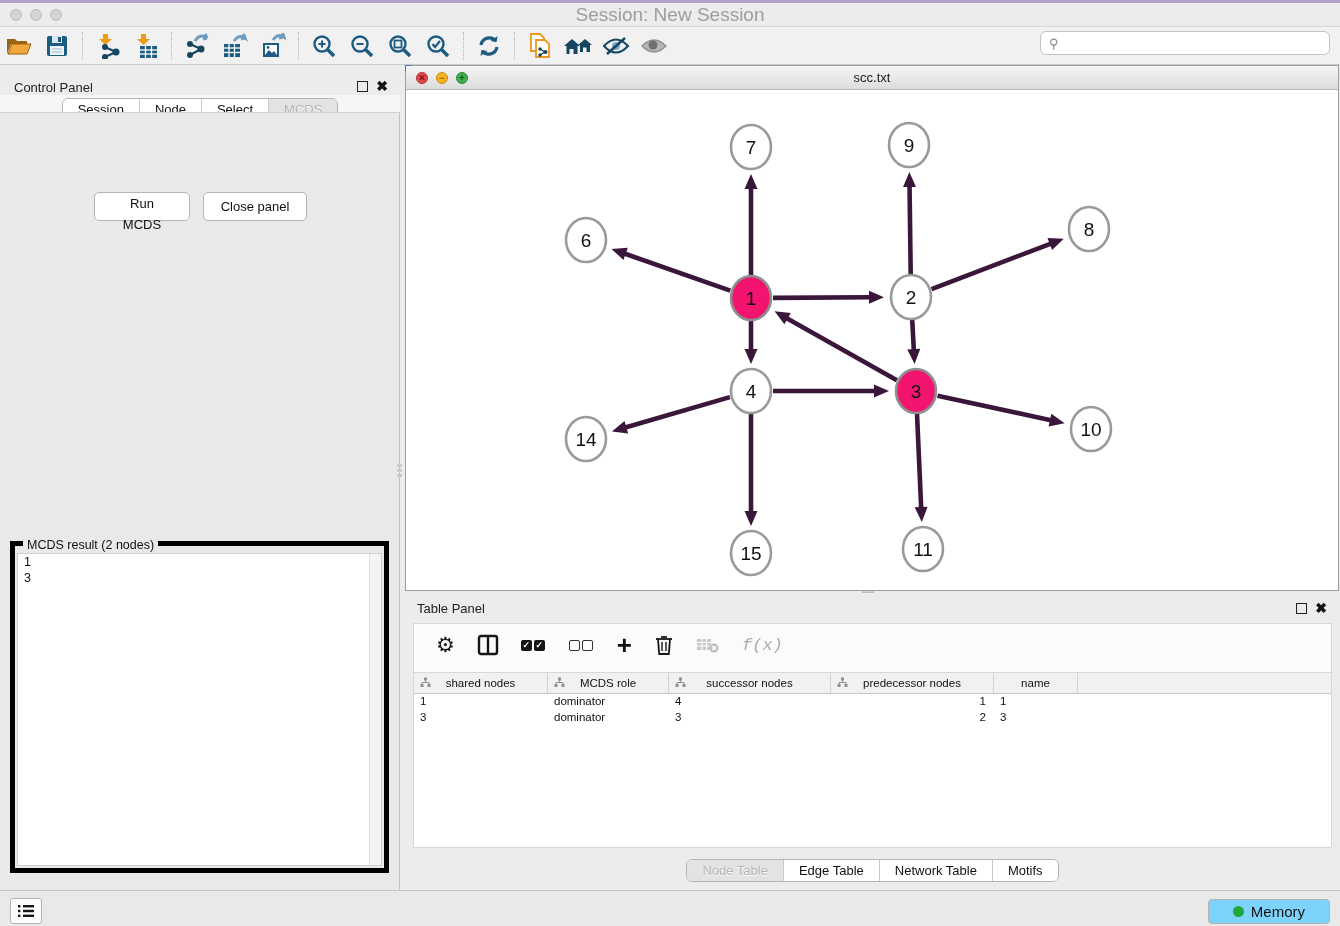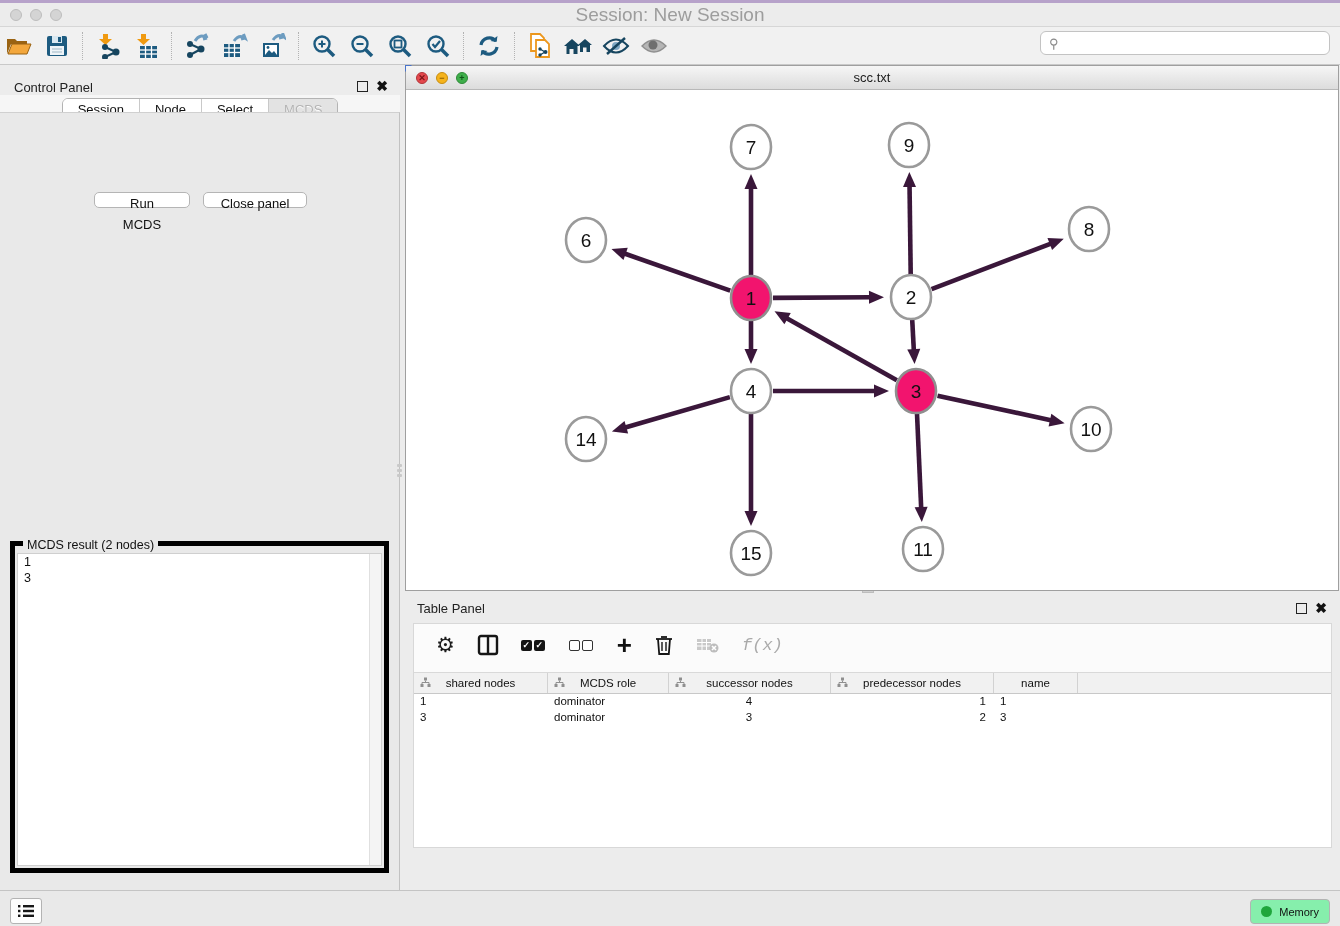--- a/index.html
+++ b/index.html
@@ -36,21 +36,21 @@
   .seg .tab:first-child{border-left:none;}
   .seg .tab.sel{background:#e3e3e3;color:#b4b4b4;text-shadow:0 1px 0 #fff;}
   .cp-body{position:absolute;left:0;top:47px;width:399px;height:778px;background:#e9e9e9;border-top:1px solid #d0d0d0;border-right:1px solid #c2c2c2;}
   .opt-label{position:absolute;left:0;top:27px;width:100%;text-align:center;font-size:14px;color:#111;}
   .dropdown{position:absolute;left:45px;top:46px;width:310px;height:24px;background:#fff;border:1px solid #b5b5b5;border-radius:5px;box-sizing:border-box;display:flex;align-items:center;}
   .dropdown .val{font-size:13px;color:#111;margin-left:10px;flex:1;}
   .stepper{width:16px;height:18px;margin-right:4px;display:flex;flex-direction:column;align-items:center;justify-content:center;}
   .stepper i{display:block;width:0;height:0;border-left:4px solid transparent;border-right:4px solid transparent;}
   .stepper .up{border-bottom:5px solid #444;margin-bottom:2px;}
   .stepper .dn{border-top:5px solid #444;}
-  .mac-btn{position:absolute;top:79px;height:16px;background:#fff;border:1px solid #b5b5b5;border-radius:5px;font-size:13px;color:#111;padding:0 16px;line-height:21px;box-sizing:border-box;text-align:center;}
+  .mac-btn{position:absolute;top:79px;height:29px;background:#fff;border:1px solid #b5b5b5;border-radius:5px;font-size:13px;color:#111;padding:0 16px;line-height:21px;box-sizing:border-box;text-align:center;}
   .groupbox{position:absolute;left:10px;top:428px;right:10px;bottom:18px;border:5px solid #000000;}
   .groupbox .legend{position:absolute;left:8px;top:-8px;background:#e9e9e9;padding:0 4px;font-size:12.5px;color:#111;}
   .resultarea{position:absolute;left:2px;top:7px;right:2px;bottom:2px;background:#fff;border:1px solid #cfcfcf;}
   .resultarea .vtrack{position:absolute;right:0;top:0;width:11px;height:100%;background:#f4f4f4;border-left:1px solid #e0e0e0;}
   .result-line{font-size:12.5px;color:#111;padding:1px 0 0 6px;line-height:15px;}
 
   
   .v-grip{left:397px;top:464px;width:6px;height:16px;}
   .v-grip span{display:block;width:5px;height:3px;background:#cycyc;background:#c9c9c9;margin-bottom:2px;border-radius:1px;}
   .h-grip{left:862px;top:588px;width:12px;height:5px;background:#cfcfcf;border:1px solid #bdbdbd;box-sizing:border-box;}
@@ -77,27 +77,27 @@
   .chk.on{background:#151515;color:#fff;font-size:9px;line-height:11px;text-align:center;font-weight:bold;}
   .chk.off{border:1.5px solid #333;background:#fff;box-sizing:border-box;}
   .plus-glyph{font-size:26px;font-weight:900;color:#111;line-height:22px;}
   .fx{font-family:Liberation Mono, monospace;font-style:italic;font-size:17px;color:#aaa;}
   .tbl{position:absolute;left:0;top:48px;right:0;bottom:0;background:#fff;overflow:hidden;}
   .tbl-head{display:flex;background:#f1f1f1;border-top:1px solid #d9d9d9;border-bottom:1px solid #c8c8c8;height:20px;}
   .th{position:relative;display:flex;align-items:center;justify-content:center;font-size:11.5px;color:#111;border-right:1px solid #d2d2d2;box-sizing:border-box;}
   .th .sorticon{position:absolute;left:6px;top:4px;}
   .tr{display:flex;height:16px;}
   .td{font-size:11.5px;color:#111;box-sizing:border-box;padding:1px 8px 0 6px;white-space:nowrap;overflow:hidden;}
-  .c0{width:134px;} .c1{width:121px;} .c2{width:162px;text-align:center;} .c3{width:163px;text-align:right;} .c4{width:84px;}
+  .c0{width:134px;} .c1{width:121px;} .c2{width:162px;text-align:left;} .c3{width:163px;text-align:right;} .c4{width:84px;}
   .tp-tabsrow{position:absolute;left:0;bottom:8px;width:100%;text-align:center;}
 
   
   .statusbar{left:0;top:890px;width:1340px;height:36px;background:#e9e9e9;border-top:1px solid #c4c4c4;box-sizing:border-box;}
   .sb-left{position:absolute;left:10px;top:7px;width:30px;height:24px;background:#fdfdfd;border:1px solid #b3b3b3;border-radius:3px;display:flex;align-items:center;justify-content:center;}
-  .memory-btn{position:absolute;right:10px;top:8px;height:23px;background:#86efac;border:1px solid #b3b3b3;border-radius:4px;display:flex;align-items:center;padding:0 10px;font-size:11px;color:#111;}
+  .memory-btn{position:absolute;right:10px;top:8px;height:23px;background:#7dd3fc;border:1px solid #b3b3b3;border-radius:4px;display:flex;align-items:center;padding:0 24px;font-size:15px;color:#111;}
   .memory-btn .dot{width:11px;height:11px;border-radius:50%;background:#1fa63c;margin-right:7px;}
 </style>
 </head>
 <body>
 
 <div class="abs purple-strip"></div>
 <div class="abs titlebar">
   <span class="tl-dot" style="left:10px"></span>
   <span class="tl-dot" style="left:30px"></span>
   <span class="tl-dot" style="left:50px"></span>
@@ -500,20 +500,28 @@
             <div class="td c0">3</div>
             <div class="td c1">dominator</div>
             <div class="td c2">3</div>
             <div class="td c3">2</div>
             <div class="td c4">3</div>
           </div>
         </div>
     </div>
   </div>
 
+  <div class="tp-tabsrow">
+    <span class="seg" id="tp-tabs">
+        <span class="tab sel">Node Table</span>
+        <span class="tab">Edge Table</span>
+        <span class="tab">Network Table</span>
+        <span class="tab">Motifs</span>
+      </span>
+  </div>
 </div>
 
 <div class="abs statusbar">
   <span class="sb-left">
     <svg width="18" height="14" viewBox="0 0 18 14">
       <g fill="#161616">
         <rect x="1" y="1" width="2.4" height="2.4"></rect>
           <rect x="6" y="1" width="11" height="2.4"></rect>
         <rect x="1" y="5.8" width="2.4" height="2.4"></rect>
           <rect x="6" y="5.8" width="11" height="2.4"></rect>

